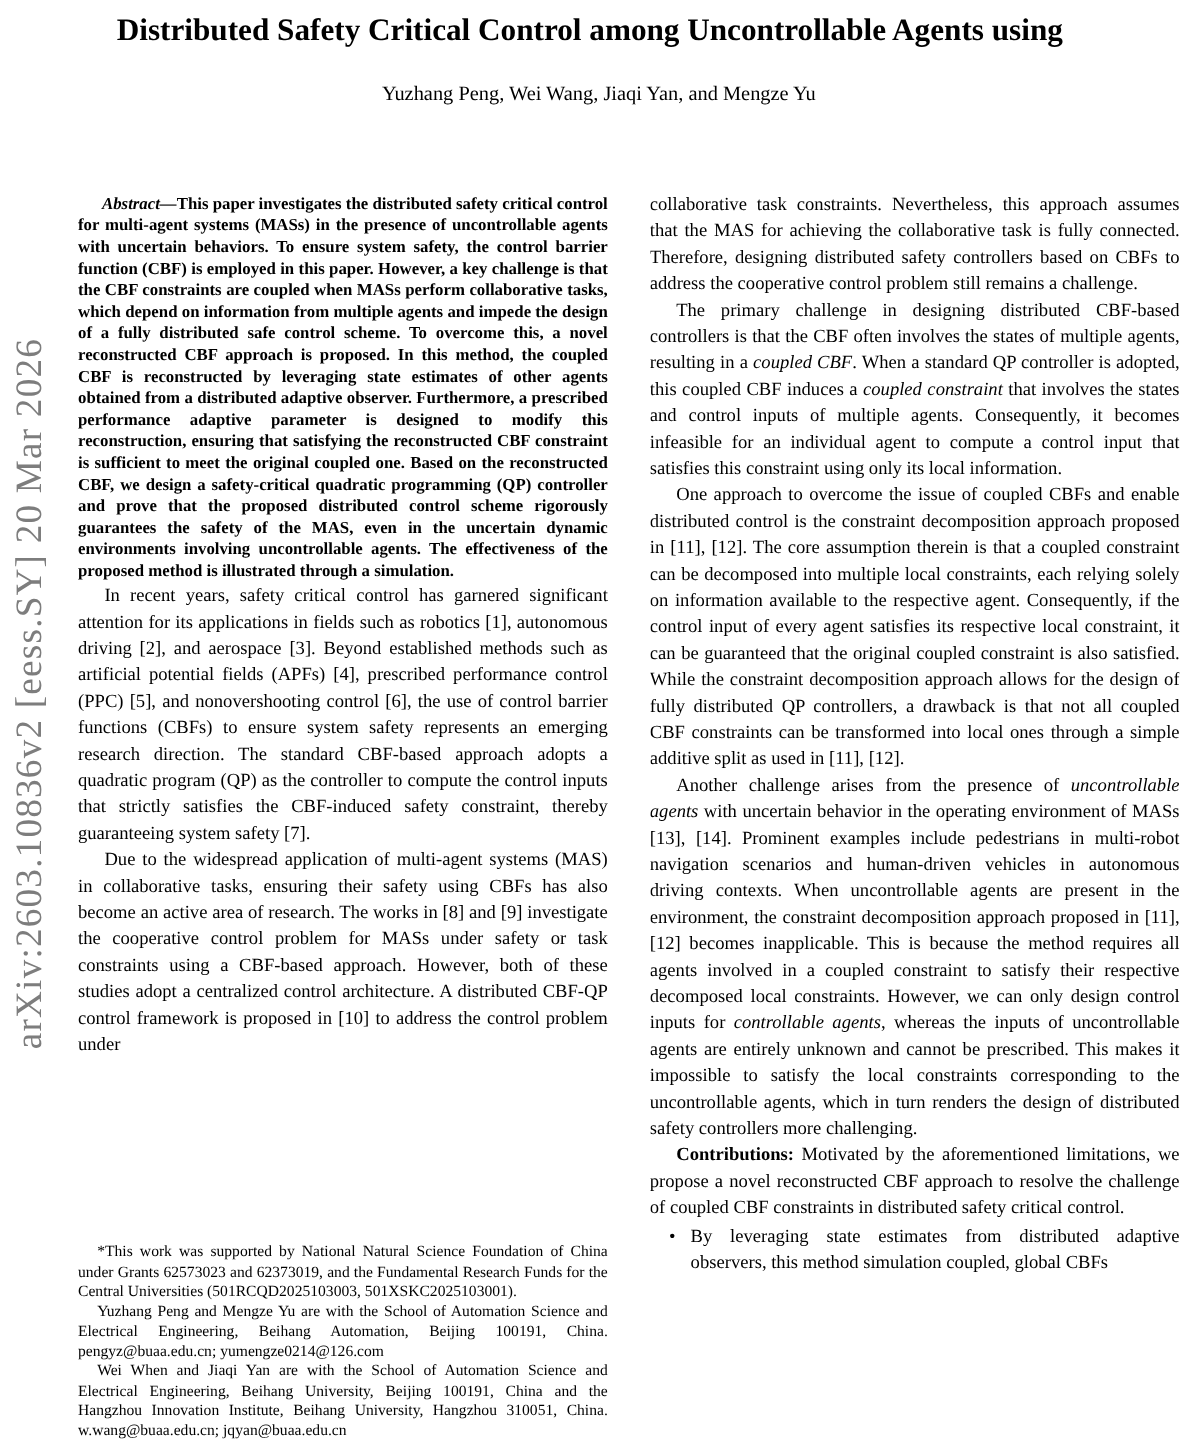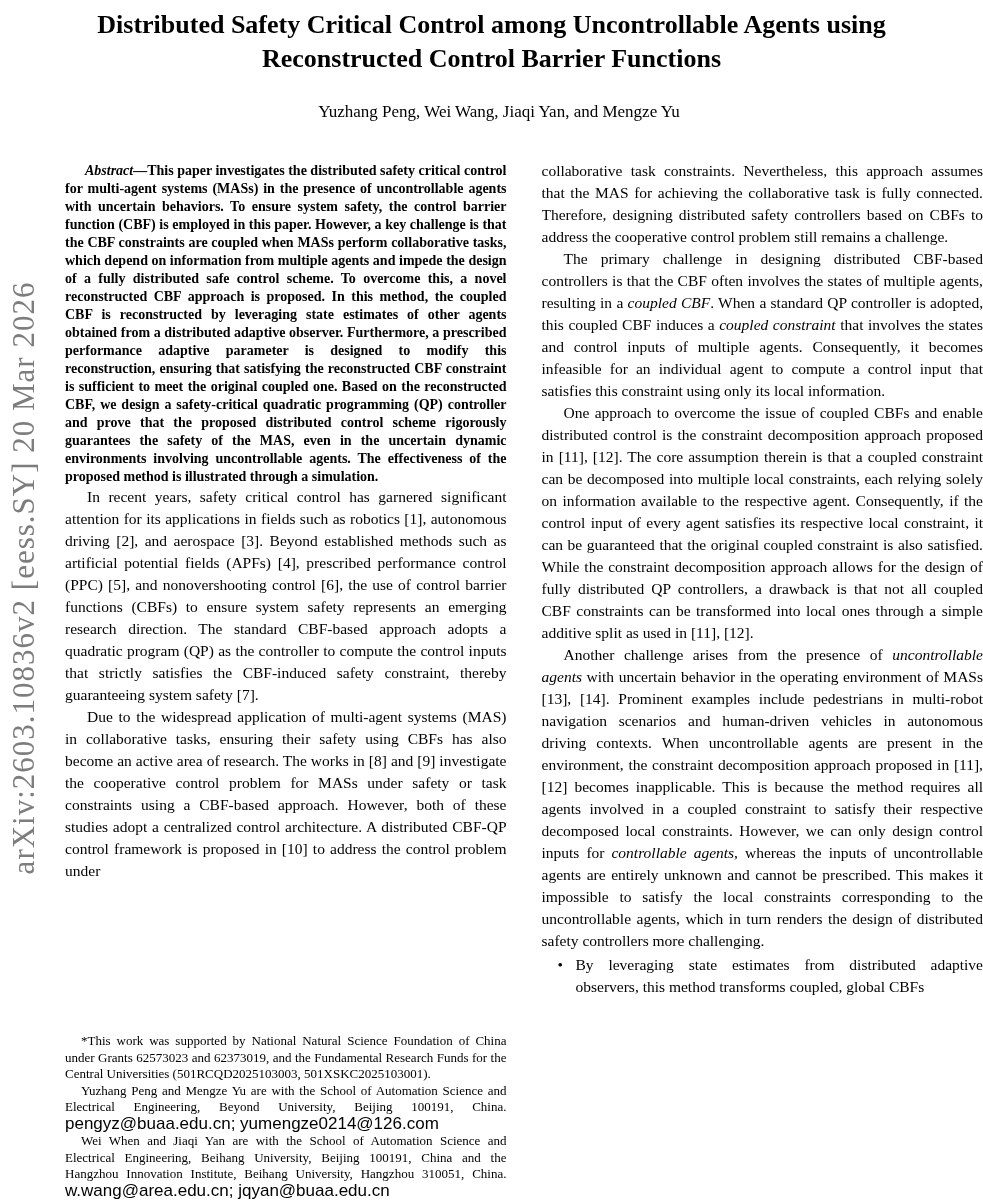--- a/index.html
+++ b/index.html
@@ -38,62 +38,63 @@
   }
   .abs-label { font-style: italic; }
 
   .sec-heading {
     font-size: 16px; font-weight: normal; font-variant: small-caps;
     letter-spacing: 0.6px; text-align: center; margin: 20px 0 12px;
   }
 
   .footnotes { margin-top: auto; padding-top: 8px; }
   .footnotes p { margin: 0; font-size: 13px; line-height: 16.5px; text-align: justify; text-indent: 16px; }
-  .mono { font-family: Liberation Sans, sans-serif; font-size: 17px; }
+  .mono { font-family: Liberation Serif, serif; font-size: 13px; }
 
   .bullet-item { position: relative; padding-left: 34px; margin-top: 2px; text-align: justify; font-size: 15.5px; line-height: 22px; }
   .bullet { position: absolute; left: 16px; }
 </style>
 </head>
 <body>
 
 <div class="page">
 
   <div class="arxiv-strip">
     <span>arXiv:2603.10836v2  [eess.SY]  20 Mar 2026</span>
   </div>
 
   <div class="header">
-    <h1 class="title"><span>Distributed Safety Critical Control among Uncontrollable Agents using</span><br><span>Reconstructed Control Barrier Functions</span></h1>
+    <h1 class="title"><span>Distributed Safety Critical Control among Uncontrollable Agents using</span><br></h1>
     <div class="authors">Yuzhang Peng, Wei Wang, Jiaqi Yan, and Mengze Yu</div>
   </div>
 
   <div class="columns">
 
     <div class="col col-left">
       <p class="abstract"><span class="abs-label">Abstract—</span><span>This paper investigates the distributed safety critical control for multi-agent systems (MASs) in the presence of uncontrollable agents with uncertain behaviors. To ensure system safety, the control barrier function (CBF) is employed in this paper. However, a key challenge is that the CBF constraints are coupled when MASs perform collaborative tasks, which depend on information from multiple agents and impede the design of a fully distributed safe control scheme. To overcome this, a novel reconstructed CBF approach is proposed. In this method, the coupled CBF is reconstructed by leveraging state estimates of other agents obtained from a distributed adaptive observer. Furthermore, a prescribed performance adaptive parameter is designed to modify this reconstruction, ensuring that satisfying the reconstructed CBF constraint is sufficient to meet the original coupled one. Based on the reconstructed CBF, we design a safety-critical quadratic programming (QP) controller and prove that the proposed distributed control scheme rigorously guarantees the safety of the MAS, even in the uncertain dynamic environments involving uncontrollable agents. The effectiveness of the proposed method is illustrated through a simulation.</span></p>
 
 
       <p class="para indent">In recent years, safety critical control has garnered significant attention for its applications in fields such as robotics [1], autonomous driving [2], and aerospace [3]. Beyond established methods such as artificial potential fields (APFs) [4], prescribed performance control (PPC) [5], and nonovershooting control [6], the use of control barrier functions (CBFs) to ensure system safety represents an emerging research direction. The standard CBF-based approach adopts a quadratic program (QP) as the controller to compute the control inputs that strictly satisfies the CBF-induced safety constraint, thereby guaranteeing system safety [7].</p>
       <p class="para indent">Due to the widespread application of multi-agent systems (MAS) in collaborative tasks, ensuring their safety using CBFs has also become an active area of research. The works in [8] and [9] investigate the cooperative control problem for MASs under safety or task constraints using a CBF-based approach. However, both of these studies adopt a centralized control architecture. A distributed CBF-QP control framework is proposed in [10] to address the control problem under</p>
 
       <div class="footnotes">
         <p>*This work was supported by National Natural Science Foundation of China under Grants 62573023 and 62373019, and the Fundamental Research Funds for the Central Universities (501RCQD2025103003, 501XSKC2025103001).</p>
-        <p><span>Yuzhang Peng and Mengze Yu are with the School of Automation Science and Electrical Engineering, Beyond University, Beijing 100191, China. </span><span class="mono">pengyz@buaa.edu.cn; yumengze0214@126.com</span></p>
-        <p><span>Wei When and Jiaqi Yan are with the School of Automation Science and Electrical Engineering, Beihang University, Beijing 100191, China and the Hangzhou Innovation Institute, Beihang University, Hangzhou 310051, China. </span><span class="mono">w.wang@area.edu.cn; jqyan@buaa.edu.cn</span></p>
+        <p><span>Yuzhang Peng and Mengze Yu are with the School of Automation Science and Electrical Engineering, Beihang Automation, Beijing 100191, China. </span><span class="mono">pengyz@buaa.edu.cn; yumengze0214@126.com</span></p>
+        <p><span>Wei When and Jiaqi Yan are with the School of Automation Science and Electrical Engineering, Beihang University, Beijing 100191, China and the Hangzhou Innovation Institute, Beihang University, Hangzhou 310051, China. </span><span class="mono">w.wang@buaa.edu.cn; jqyan@buaa.edu.cn</span></p>
       </div>
     </div>
 
     <div class="col col-right">
       <p class="para">collaborative task constraints. Nevertheless, this approach assumes that the MAS for achieving the collaborative task is fully connected. Therefore, designing distributed safety controllers based on CBFs to address the cooperative control problem still remains a challenge.</p>
 
       <p class="para indent"><span>The primary challenge in designing distributed CBF-based controllers is that the CBF often involves the states of multiple agents, resulting in a </span><em>coupled CBF</em><span>. When a standard QP controller is adopted, this coupled CBF induces a </span><em>coupled constraint</em><span> that involves the states and control inputs of multiple agents. Consequently, it becomes infeasible for an individual agent to compute a control input that satisfies this constraint using only its local information.</span></p>
 
       <p class="para indent">One approach to overcome the issue of coupled CBFs and enable distributed control is the constraint decomposition approach proposed in [11], [12]. The core assumption therein is that a coupled constraint can be decomposed into multiple local constraints, each relying solely on information available to the respective agent. Consequently, if the control input of every agent satisfies its respective local constraint, it can be guaranteed that the original coupled constraint is also satisfied. While the constraint decomposition approach allows for the design of fully distributed QP controllers, a drawback is that not all coupled CBF constraints can be transformed into local ones through a simple additive split as used in [11], [12].</p>
 
       <p class="para indent"><span>Another challenge arises from the presence of </span><em>uncontrollable agents</em><span> with uncertain behavior in the operating environment of MASs [13], [14]. Prominent examples include pedestrians in multi-robot navigation scenarios and human-driven vehicles in autonomous driving contexts. When uncontrollable agents are present in the environment, the constraint decomposition approach proposed in [11], [12] becomes inapplicable. This is because the method requires all agents involved in a coupled constraint to satisfy their respective decomposed local constraints. However, we can only design control inputs for </span><em>controllable agents</em><span>, whereas the inputs of uncontrollable agents are entirely unknown and cannot be prescribed. This makes it impossible to satisfy the local constraints corresponding to the uncontrollable agents, which in turn renders the design of distributed safety controllers more challenging.</span></p>
 
+      <p class="para indent"><b>Contributions:</b><span> Motivated by the aforementioned limitations, we propose a novel reconstructed CBF approach to resolve the challenge of coupled CBF constraints in distributed safety critical control.</span></p>
 
-      <div class="bullet-item"><span class="bullet">•</span><span>By leveraging state estimates from distributed adaptive observers, this method transforms coupled, global CBFs</span></div>
+      <div class="bullet-item"><span class="bullet">•</span><span>By leveraging state estimates from distributed adaptive observers, this method simulation coupled, global CBFs</span></div>
     </div>
 
   </div>
 </div>
 
 </body></html>

